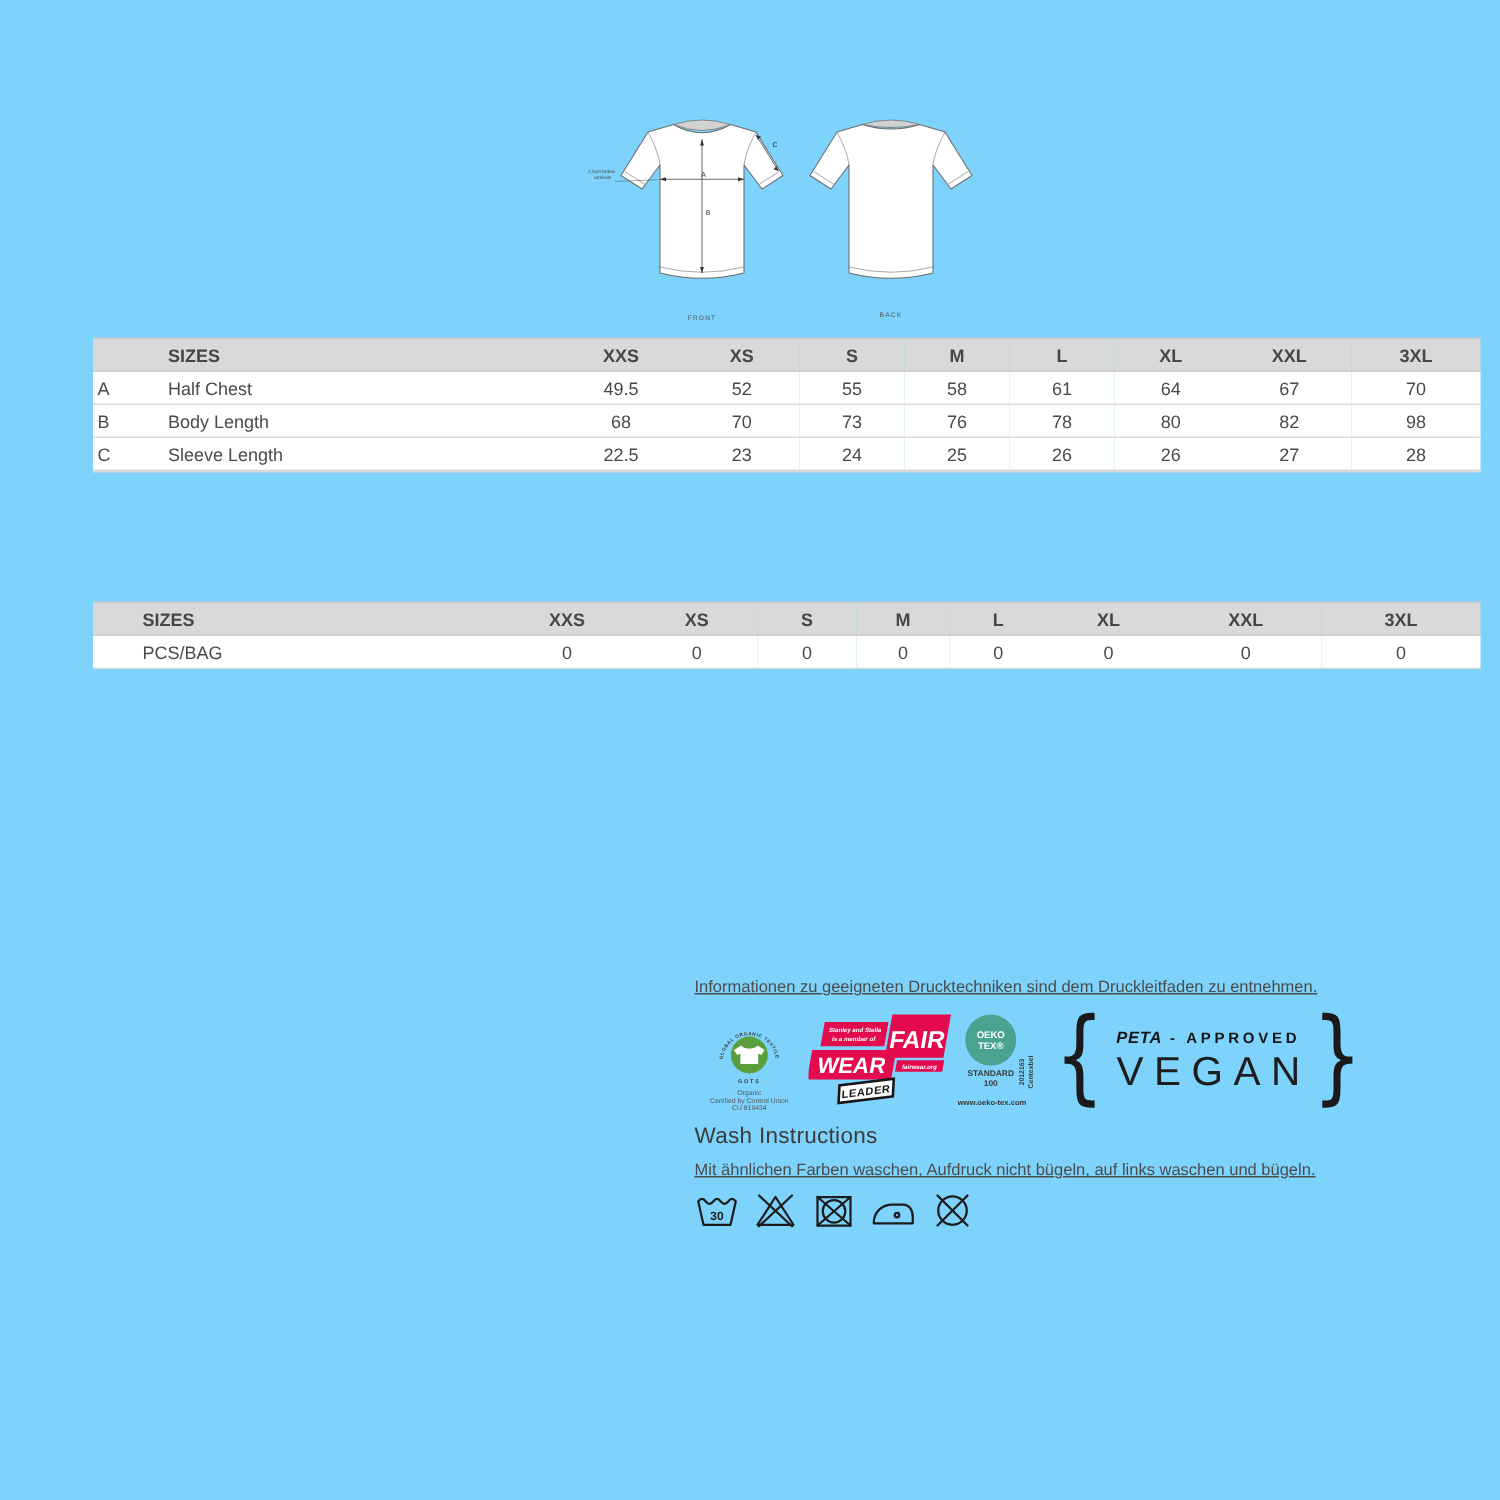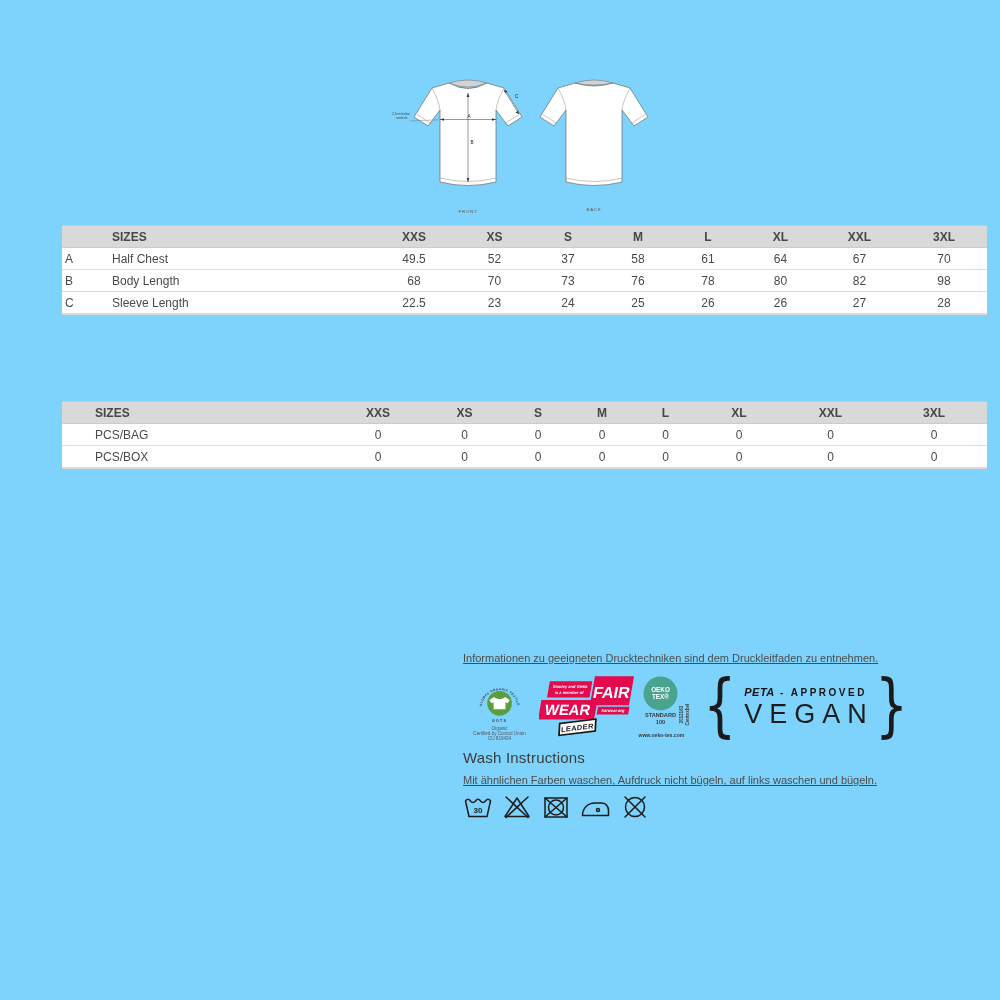--- a/index.html
+++ b/index.html
@@ -129,21 +129,21 @@
       <th>L</th>
       <th>XL</th>
       <th>XXL</th>
       <th>3XL</th>
     </tr>
     <tr>
       <td class="letter">A</td>
       <td class="l">Half Chest</td>
       <td>49.5</td>
       <td>52</td>
-      <td>37</td>
+      <td>55</td>
       <td>58</td>
       <td>61</td>
       <td>64</td>
       <td>67</td>
       <td>70</td>
     </tr>
     <tr>
       <td class="letter">B</td>
       <td class="l">Body Length</td>
       <td>68</td>
@@ -199,31 +199,20 @@
       <td class="l">PCS/BAG</td>
       <td>0</td>
       <td>0</td>
       <td>0</td>
       <td>0</td>
       <td>0</td>
       <td>0</td>
       <td>0</td>
       <td>0</td>
     </tr>
-    <tr class="last">
-      <td class="l">PCS/BOX</td>
-      <td>0</td>
-      <td>0</td>
-      <td>0</td>
-      <td>0</td>
-      <td>0</td>
-      <td>0</td>
-      <td>0</td>
-      <td>0</td>
-    </tr>
   </tbody>
     </table>
 
   <div id="info">
 
     <p class="p-sec" id="printing-body">Informationen zu geeigneten Drucktechniken sind dem Druckleitfaden zu entnehmen.</p>
 
 
     <div id="logo-row">
 

